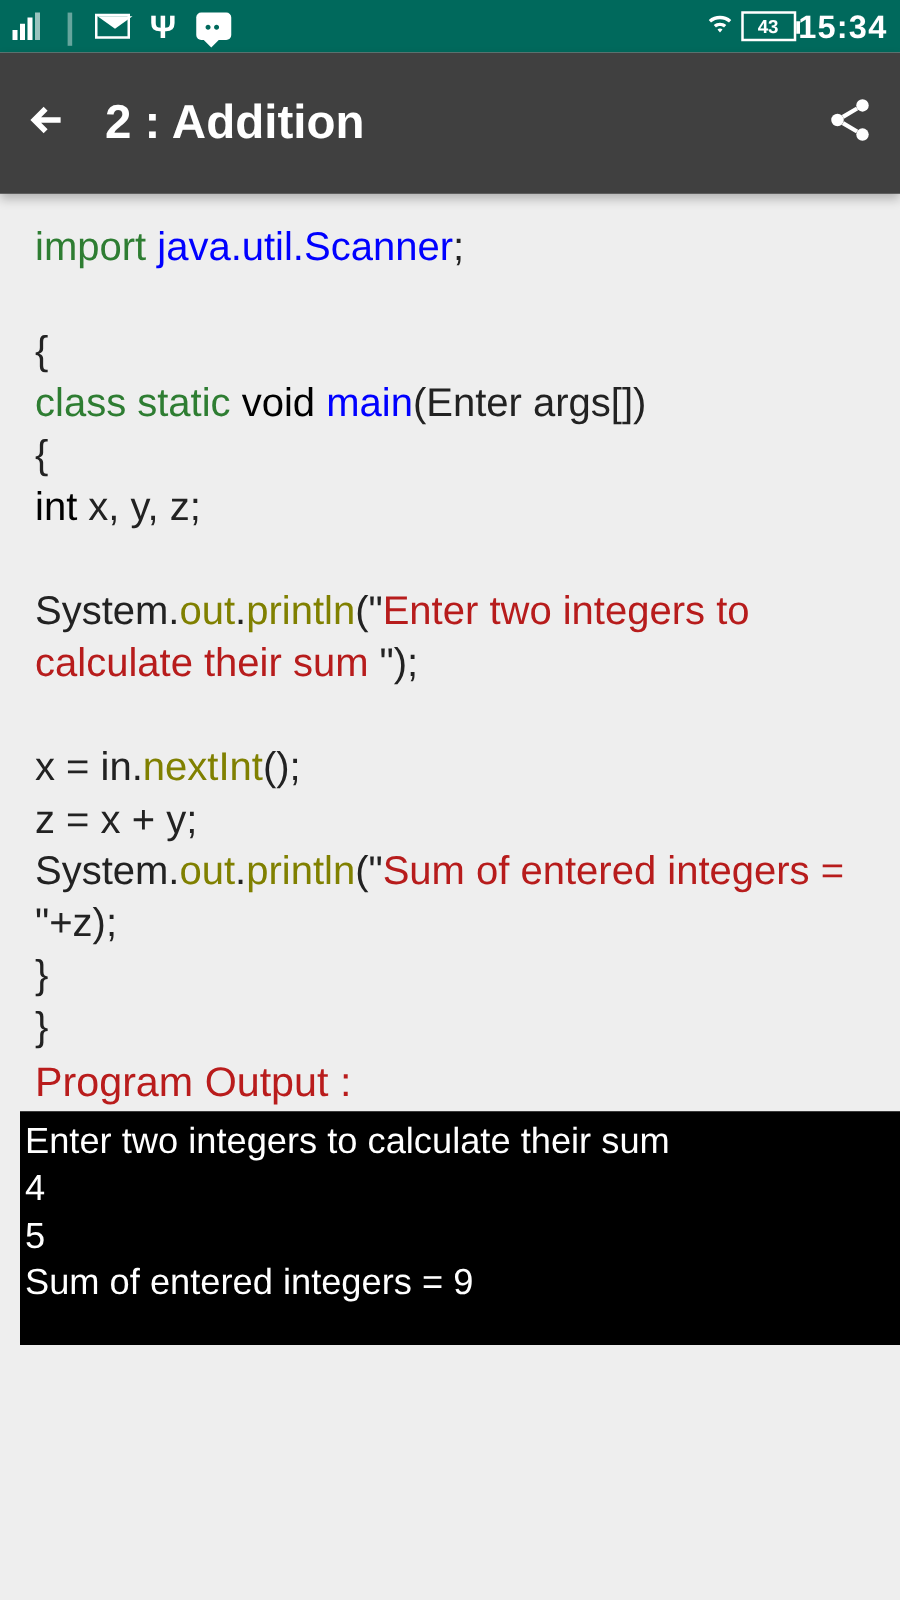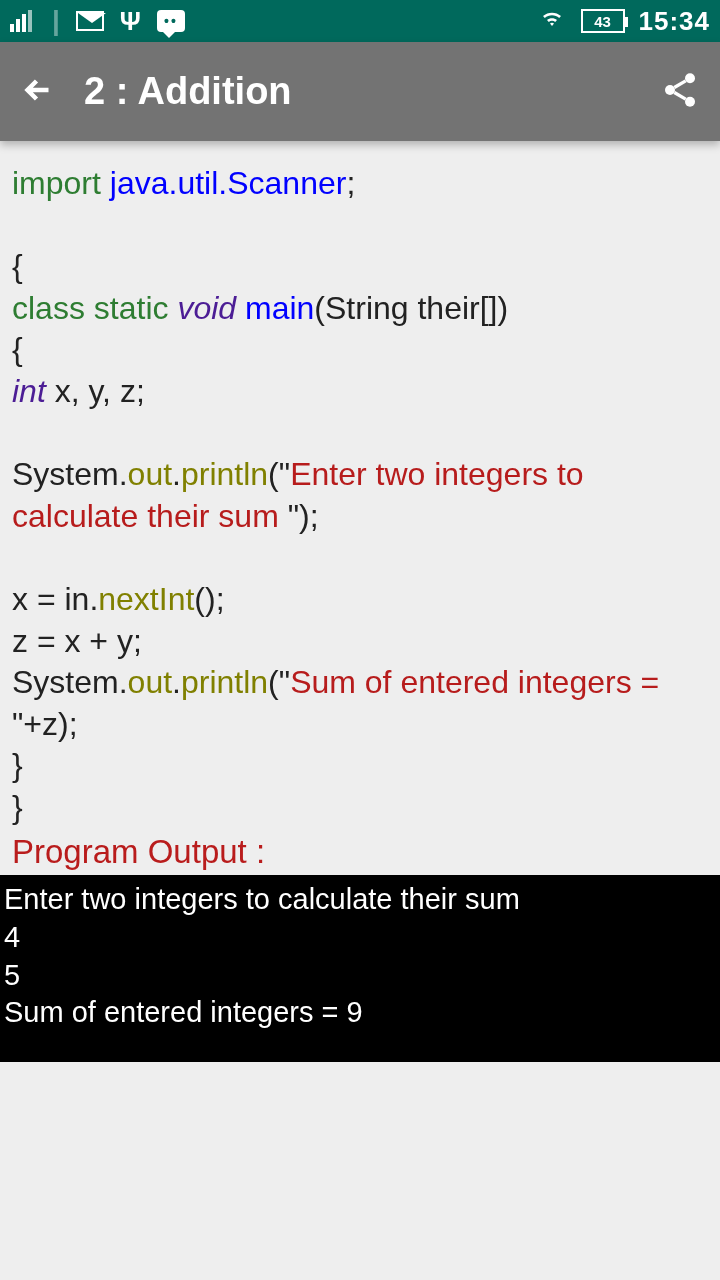--- a/index.html
+++ b/index.html
@@ -14,60 +14,60 @@
   height: 42px;
   background: #00695c;
   color: white;
   display: flex;
   align-items: center;
   padding: 0 10px;
   font-size: 24px;
   font-weight: bold;
 }
 .status-left { display: flex; align-items: center; gap: 16px; }
-.status-right { margin-left: auto; display: flex; align-items: center; gap: 14px; }
+.status-right { margin-left: auto; display: flex; align-items: center; gap: 2px; }
 .signal-bars { display: inline-flex; align-items: flex-end; gap: 2px; height: 22px; }
 .signal-bars span { width: 4px; background: white; }
 .signal-bars span:nth-child(1){height:8px;}
 .signal-bars span:nth-child(2){height:13px;}
 .signal-bars span:nth-child(3){height:18px;}
 .signal-bars span:nth-child(4){height:22px; background: rgba(255,255,255,0.6);}
 .mail-icon { width:28px; height:20px; border:2.5px solid white; position:relative; }
 .mail-icon::after{content:"";position:absolute;top:0;left:0;right:0;border-left:14px solid transparent;border-right:14px solid transparent;border-top:10px solid white;}
 .usb-icon { font-size:26px; }
 .sms-icon { width:28px; height:22px; background:white; border-radius:4px; position:relative; }
 .sms-icon::after{content:"";position:absolute;bottom:-6px;left:6px;border-left:6px solid transparent;border-right:6px solid transparent;border-top:6px solid white;}
 .sms-icon::before{content:"••";position:absolute;top:3px;left:0;right:0;text-align:center;color:#00695c;font-size:14px;letter-spacing:2px;}
 .ul-separator{color:rgba(255,255,255,0.4);font-size:28px;margin-left:4px;}
 .wifi-icon svg{width:30px;height:24px;}
 .battery-box { border:2px solid white; width:44px; height:24px; position:relative; display:flex; align-items:center; justify-content:center; font-size:15px; font-weight:bold; }
 .battery-box::after{content:"";position:absolute;right:-5px;top:6px;width:3px;height:10px;background:white;}
 .time { font-size:26px; letter-spacing:1px; }
 
 .app-bar {
-  height: 99px;
-  background: #737373;
+  height: 113px;
+  background: #404040;
   color: white;
   display: flex;
   align-items: center;
   padding: 0 20px;
   box-shadow: 0 4px 8px rgba(0,0,0,0.25);
 }
 .back-arrow svg { width:36px; height:36px; }
 .app-title { font-size:38px; font-weight:bold; margin-left:28px; }
 .share-icon { margin-left:auto; }
 .share-icon svg { width:40px; height:40px; }
 
-.content { padding: 22px 12px 12px 12px; font-size:32px; line-height:1.3; }
+.content { padding: 22px 12px 12px 12px; font-size:32px; line-height:1.3;margin-left:16px; }
 .code-line { white-space: pre-wrap; word-wrap: break-word; }
 .c-black{color:#222;}
 .c-green{color:#2e7d32;}
 .c-blue{color:#0000ff;}
 .c-red{color:#b71c1c;}
-.c-brown{color:#4c1d95;font-style:italic;}
+.c-brown{color:#000000;}
 .c-olive{color:#808000;}
 .output-title{color:#b91c1c;font-size:33px;margin-top:2px;}
 
 .output-box {
   background:#000;
   color:#fff;
   font-size:29px;
   padding:6px 4px 30px 4px;
   margin: 2px -12px 0 -12px;
   line-height:1.3;
@@ -116,21 +116,21 @@
         <circle cx="18" cy="19" r="3"></circle>
         <path d="M8.6 10.5l6.8-4M8.6 13.5l6.8 4" stroke="white" stroke-width="2"></path>
       </svg>
   </span>
 </div>
 
 <div class="content">
   <div class="code-line"><span class="c-green">import</span><span class="c-black"> </span><span class="c-blue">java.util.Scanner</span><span class="c-black">;</span></div>
   <div class="code-line">&nbsp;</div>
   <div class="code-line c-black">{</div>
-  <div class="code-line"><span class="c-green">class</span><span> </span><span class="c-green">static</span><span> </span><span class="c-brown">void</span><span> </span><span class="c-blue">main</span><span class="c-black">(String their[])</span></div>
+  <div class="code-line"><span class="c-green">class</span><span> </span><span class="c-green">static</span><span> </span><span class="c-brown">void</span><span> </span><span class="c-blue">main</span><span class="c-black">(Enter args[])</span></div>
   <div class="code-line c-black">{</div>
   <div class="code-line"><span class="c-brown">int</span><span class="c-black"> x, y, z;</span></div>
   <div class="code-line">&nbsp;</div>
   <div class="code-line"><span class="c-black">System.</span><span class="c-olive">out</span><span class="c-black">.</span><span class="c-olive">println</span><span class="c-black">("</span><span class="c-red">Enter two integers to calculate their sum </span><span class="c-black">");</span></div>
   <div class="code-line">&nbsp;</div>
   <div class="code-line"><span class="c-black">x = in.</span><span class="c-olive">nextInt</span><span class="c-black">();</span></div>
   <div class="code-line c-black">z = x + y;</div>
   <div class="code-line"><span class="c-black">System.</span><span class="c-olive">out</span><span class="c-black">.</span><span class="c-olive">println</span><span class="c-black">("</span><span class="c-red">Sum of entered integers = </span><span class="c-black">"+z);</span></div>
   <div class="code-line c-black">}</div>
   <div class="code-line c-black">}</div>

